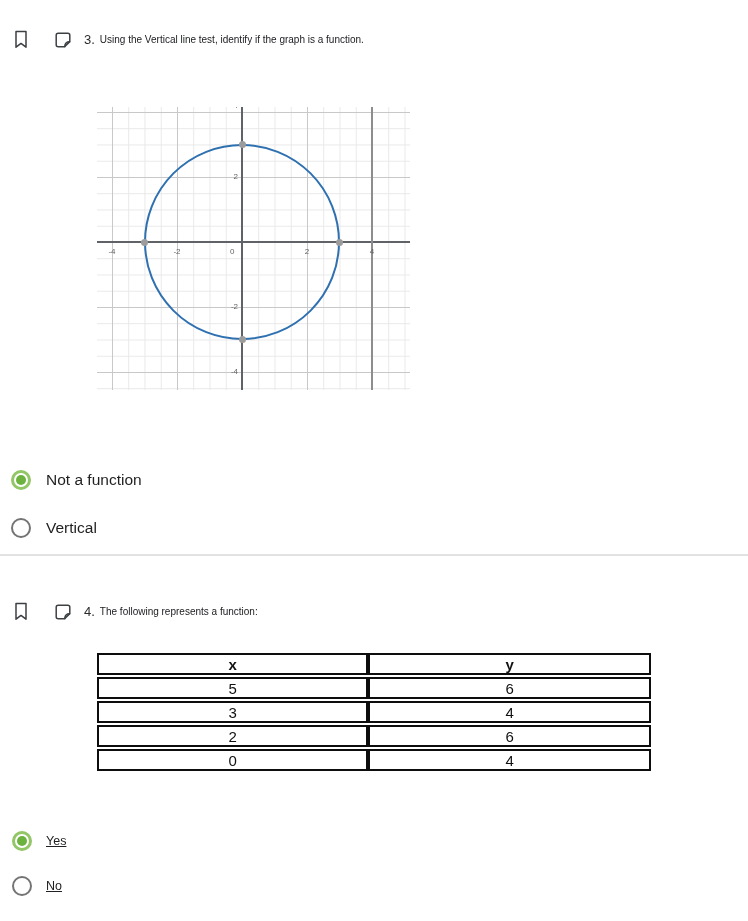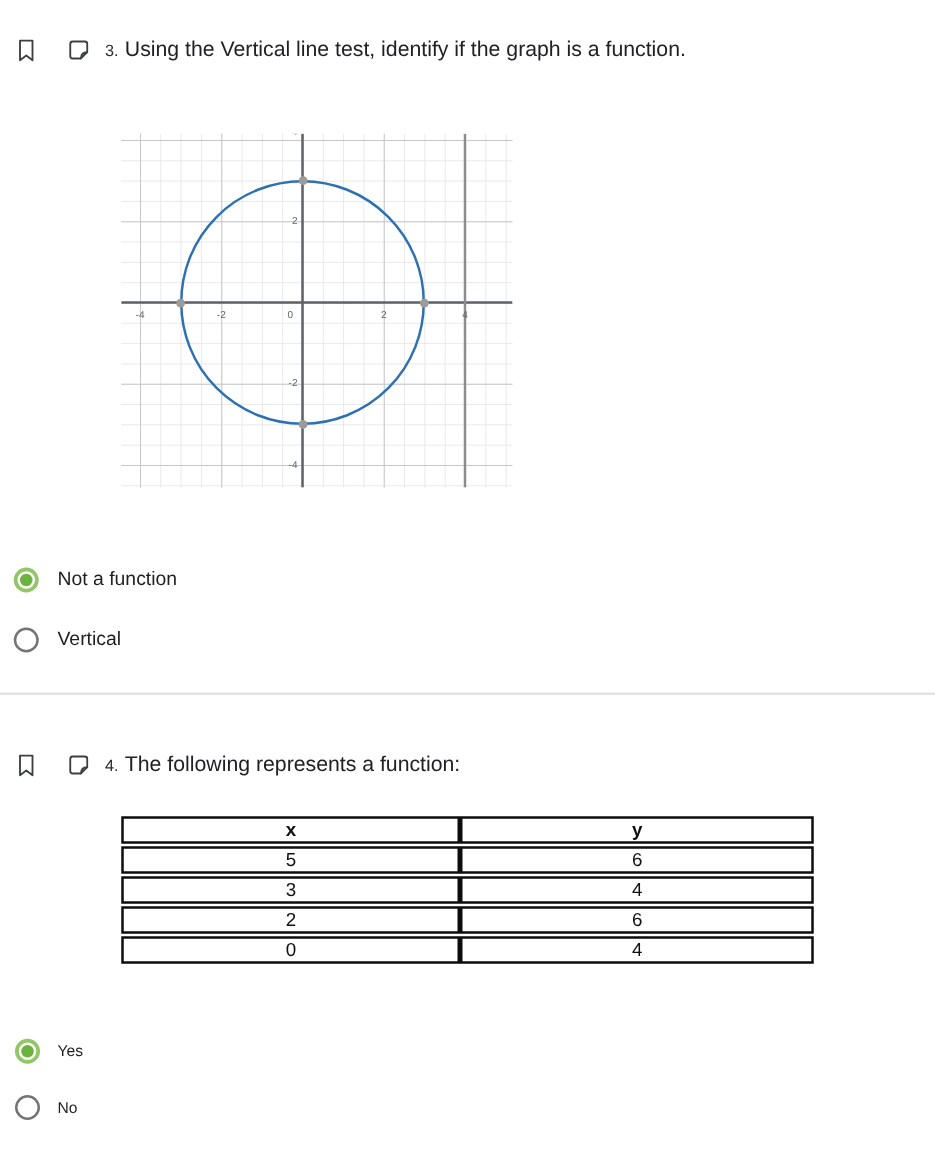--- a/index.html
+++ b/index.html
@@ -9,42 +9,42 @@
 
   
   .q-header { position:absolute; display:flex; align-items:center; }
   .q3-header { left:14px; top:30px; }
   .q4-header { left:14px; top:602px; }
   .icon-btn { display:inline-flex; align-items:center; justify-content:center; cursor:pointer; }
   .icon-btn.bookmark { margin-right:27px; }
   .icon-btn.note { margin-right:13px; }
   .icon-btn svg { display:block; stroke:#3c4043; fill:none; stroke-width:1.5; stroke-linejoin:round; stroke-linecap:round; }
   .q-num { font-size:13px; color:#2b2b2b; margin-right:5px; }
-  .q-text { font-size:17px; color:#202124; }
+  .q-text { font-size:10px; color:#202124; }
 
   
   .plot { position:absolute; left:97px; top:107px; width:313px; height:283px; overflow:hidden;
     background:
       linear-gradient(to right, var(--major,#c8c8c8) 1px, transparent 1px) 15px 0 / 65px 100% repeat,
       linear-gradient(to bottom, var(--major,#c8c8c8) 1px, transparent 1px) 0 5px / 100% 65px repeat,
       linear-gradient(to right, var(--minor,#e8e8e8) 1px, transparent 1px) 15px 0 / 16.25px 100% repeat,
       linear-gradient(to bottom, var(--minor,#e8e8e8) 1px, transparent 1px) 0 5px / 100% 16.25px repeat,
       #fff;
   }
   .x-axis { position:absolute; left:0; top:134px; width:100%; height:1.5px; background:var(--axis,#5f6368); }
   .y-axis { position:absolute; left:144px; top:0; width:1.5px; height:100%; background:var(--axis,#5f6368); }
   .vline  { position:absolute; left:274px; top:0; width:1.5px; height:100%; background:#8d8d8d; }
   .circle { position:absolute; left:47px; top:37px; width:196px; height:196px; border:2.5px solid var(--curve,#2e70b0); border-radius:50%; }
   .dot { position:absolute; width:7px; height:7px; border-radius:50%; background:var(--pt,#9c9c9c); }
   .tick { position:absolute; font-size:8px; line-height:10px; color:#636363; }
 
   
   .options { position:absolute; display:flex; flex-direction:column; }
-  #options-0 { left:11px; top:452px; }
-  #options-1 { left:12px; top:831px; }
+  #options-0 { left:11px; top:468px; }
+  #options-1 { left:12px; top:831px;text-decoration:underline; }
   .opt-row { display:flex; align-items:center; cursor:pointer; }
   .options.lg .opt-row { height:24px; margin-bottom:24px; gap:15px; font-size:15.5px; }
   .options.sm .opt-row { height:20px; margin-bottom:25px; gap:14px; font-size:12.5px; }
   .radio { width:20px; height:20px; border-radius:50%; border:2px solid var(--uns,#747474); background:#fff; position:relative; flex:none; }
   .radio.sel { border:3px solid var(--ring,#92c667); }
   .radio.sel::after { content:""; position:absolute; inset:2px; border-radius:50%; background:var(--dotc,#6cb23f); }
   .opt-label { color:#1f1f1f; }
 
   
   .divider { position:absolute; left:0; top:554px; width:748px; height:2px; background:var(--div,#e2e2e2); }

